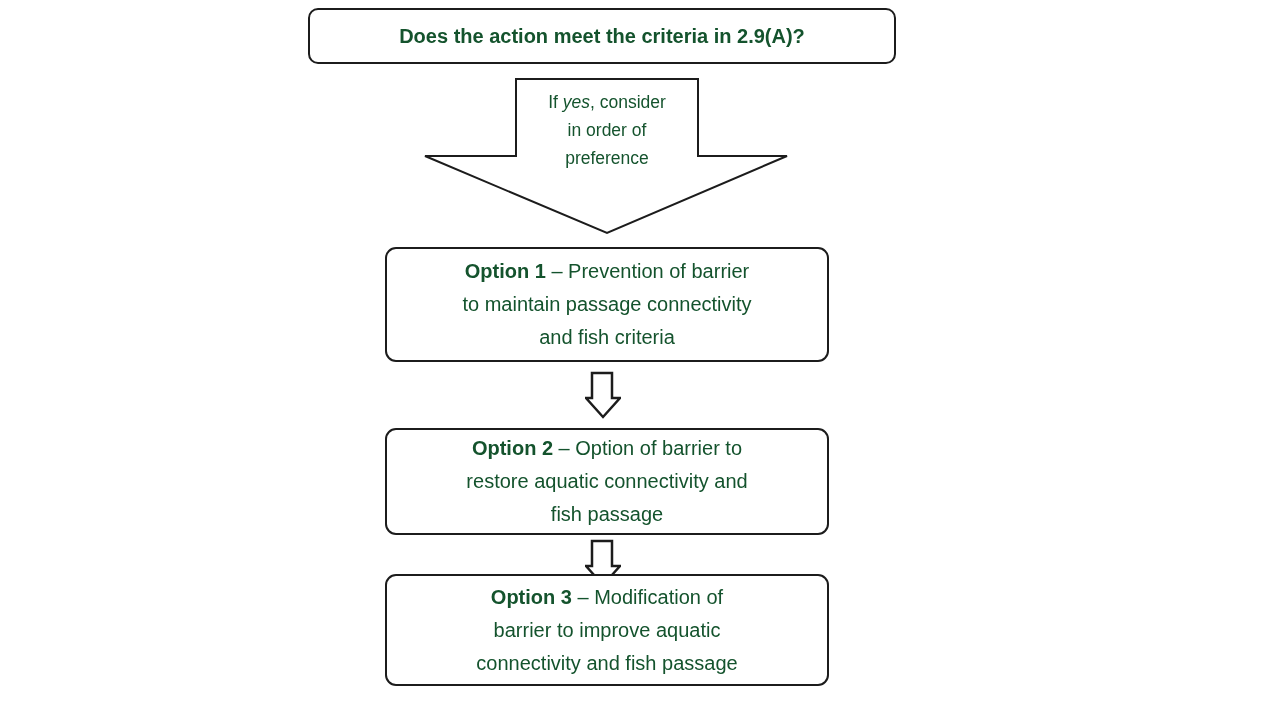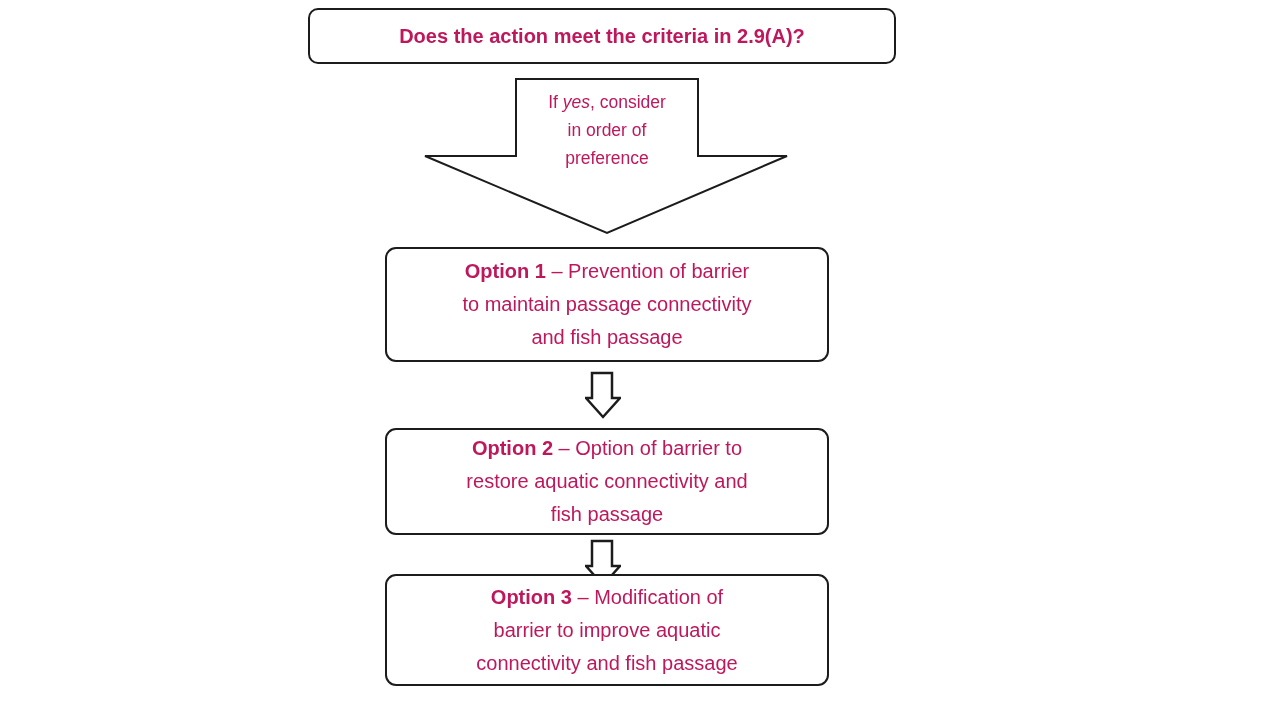--- a/index.html
+++ b/index.html
@@ -2,21 +2,21 @@
 <html><head>
 <meta charset="utf-8">
 <style>
   html, body { margin: 0; padding: 0; background: #ffffff; }
   .canvas {
     position: relative;
     width: 1080px;
     height: 720px;
     background: #ffffff;
     font-family: "Liberation Sans", sans-serif;
-    color: #be185d;
+    color: #14532d;
     overflow: hidden;
   }
   .box {
     position: absolute;
     background: #ffffff;
     border: 2.5px solid #1c1c1c;
     box-sizing: border-box;
     display: flex;
     align-items: center;
     justify-content: center;
@@ -83,21 +83,21 @@
   <div class="connector-text">
     <div><span>If </span><span class="italic">yes</span><span>, consider</span></div>
     <div>in order of</div>
     <div>preference</div>
   </div>
 
   <div class="box option-box option1">
     <div>
       <div><b>Option 1</b> <span>– Prevention of barrier</span></div>
       <div>to maintain passage connectivity</div>
-      <div>and fish passage</div>
+      <div>and fish criteria</div>
     </div>
   </div>
 
   <svg class="small-arrow arrow1" viewBox="0 0 36 50" xmlns="http://www.w3.org/2000/svg">
     <polygon points="7,3 27,3 27,28 35,28 18,47 1,28 7,28" stroke="#1c1c1c"></polygon>
   </svg>
 
   <div class="box option-box option2">
     <div>
       <div><b>Option 2</b> <span>– Option of barrier to</span></div>

